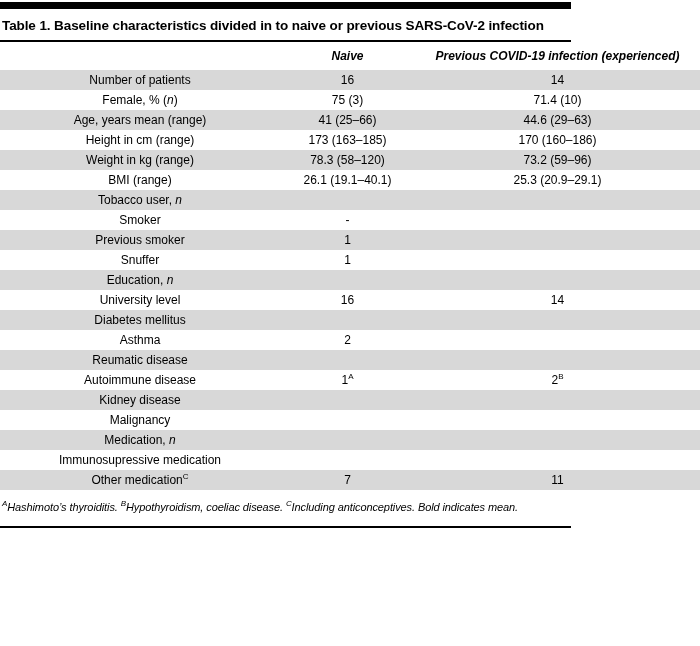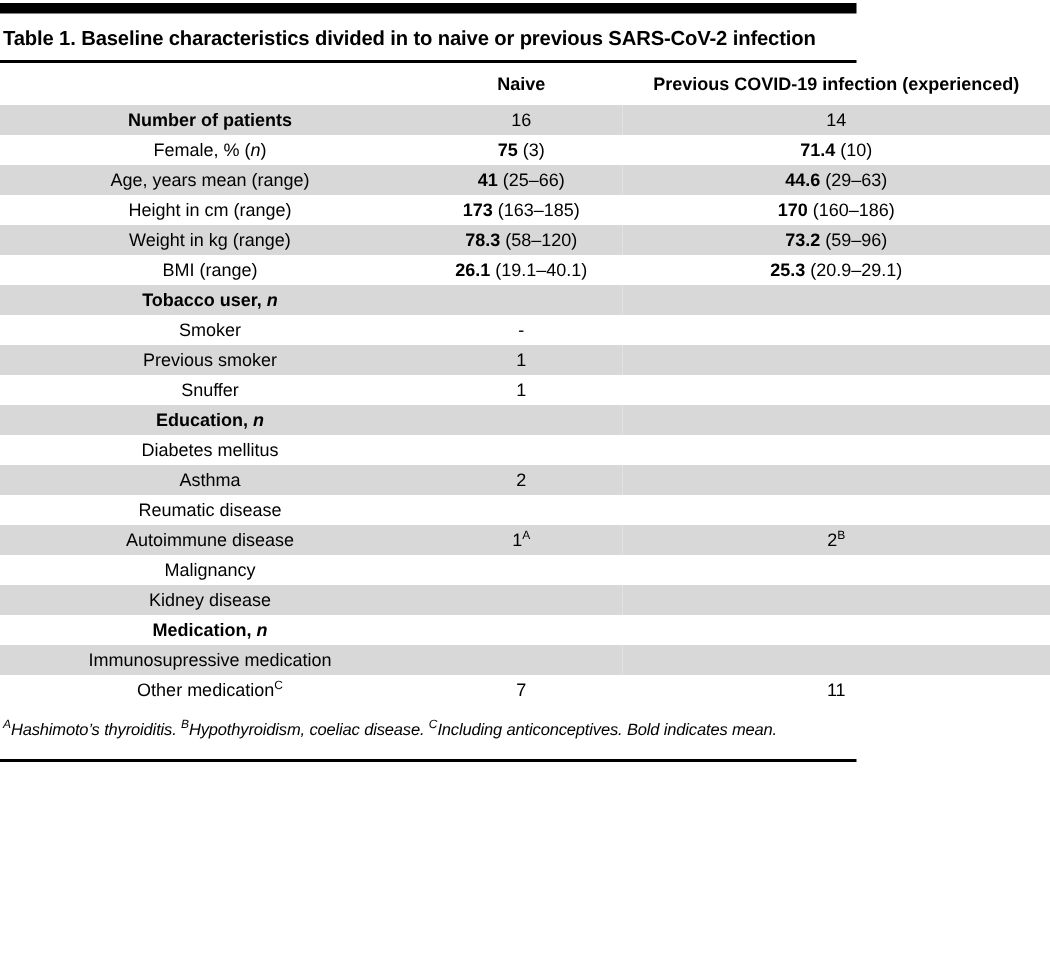--- a/index.html
+++ b/index.html
@@ -36,32 +36,33 @@
   col.c-naive { width: 135px; }
   col.c-exp   { width: 285px; }
   thead th {
     height: 28px;
     padding: 0;
     font-weight: bold;
     text-align: center;
     vertical-align: middle;
     font-size: 12px;
     background: #ffffff;
+    font-style: italic;
   }
   tbody td {
     height: 20px;
     line-height: 20px;
     padding: 0;
     text-align: center;
     vertical-align: middle;
     white-space: nowrap;
   }
   tbody tr:nth-child(odd) { background: #d8d8d8; }
   tbody tr:nth-child(even) { background: #ffffff; }
-  .b { font-weight: bold; }
+  .b { font-weight: normal; }
   .i { font-style: italic; }
   sup {
     font-size: 8px;
     line-height: 0;
     vertical-align: super;
   }
   .footnote {
     font-size: 11px;
     margin: 0;
     padding: 11px 2px 13px 2px;
@@ -140,46 +141,51 @@
           <td><span>Snuffer</span></td>
           <td><span>1</span></td>
           <td></td>
         </tr>
         <tr>
           <td><span class="b">Education, </span><span class="b i">n</span></td>
           <td></td>
           <td></td>
         </tr>
         <tr>
+          <td><span>University level</span></td>
+          <td><span>16</span></td>
+          <td><span>14</span></td>
+        </tr>
+        <tr>
           <td><span>Diabetes mellitus</span></td>
           <td></td>
           <td></td>
         </tr>
         <tr>
           <td><span>Asthma</span></td>
           <td><span>2</span></td>
           <td></td>
         </tr>
         <tr>
           <td><span>Reumatic disease</span></td>
           <td></td>
           <td></td>
         </tr>
         <tr>
           <td><span>Autoimmune disease</span></td>
           <td><span>1</span><sup>A</sup></td>
           <td><span>2</span><sup>B</sup></td>
         </tr>
         <tr>
+          <td><span>Kidney disease</span></td>
+          <td></td>
+          <td></td>
+        </tr>
+        <tr>
           <td><span>Malignancy</span></td>
-          <td></td>
-          <td></td>
-        </tr>
-        <tr>
-          <td><span>Kidney disease</span></td>
           <td></td>
           <td></td>
         </tr>
         <tr>
           <td><span class="b">Medication, </span><span class="b i">n</span></td>
           <td></td>
           <td></td>
         </tr>
         <tr>
           <td><span>Immunosupressive medication</span></td>

